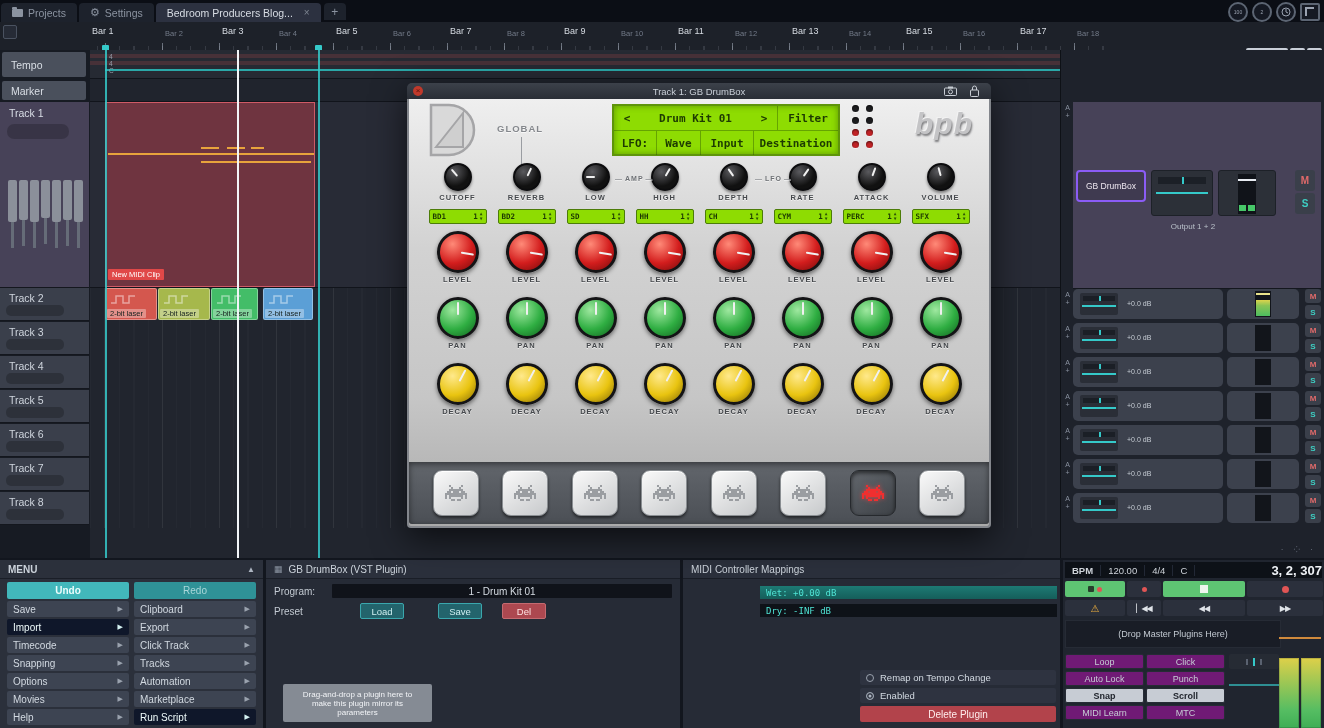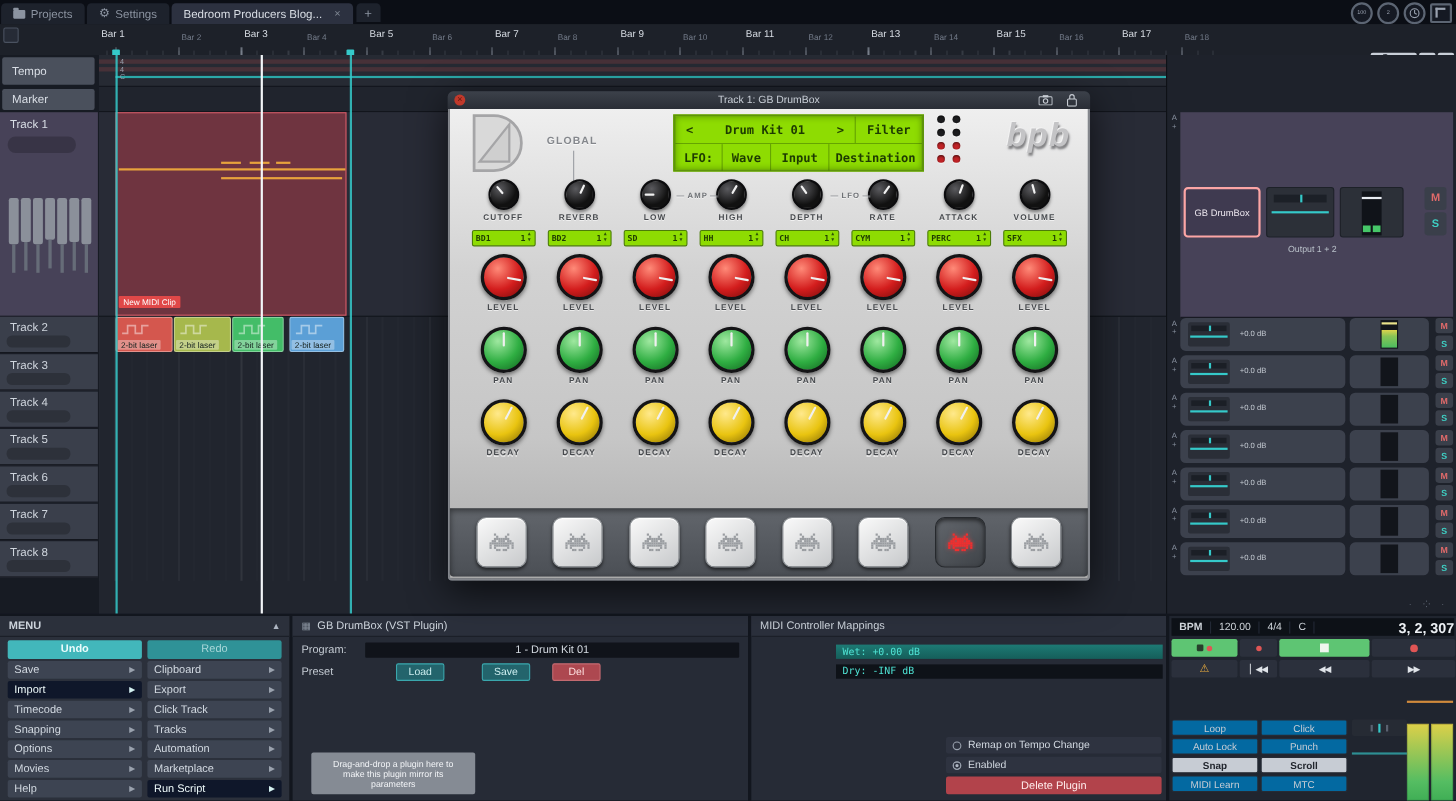--- a/index.html
+++ b/index.html
@@ -77,21 +77,21 @@
   .aclip .tag{position:absolute;left:1px;bottom:1px;background:rgba(255,255,255,.34);color:#14201d;
               font-size:7.5px;padding:0 3px;border-radius:1px;white-space:nowrap;}
   .aclip svg{position:absolute;left:4px;top:4px;opacity:.7;}
   .vline{position:absolute;top:-24px;width:2px;height:532px;}
   .loopline{background:#35c9c9;opacity:.85;}
   .playhead{background:#f2f5f8;}
   
   #rightpanel{position:absolute;left:1060px;top:0;width:264px;height:508px;background:#1e222b;border-left:1px solid #0e1116;}
   .amark{position:absolute;left:2px;color:#8a92a0;font-size:7px;line-height:1.2;text-align:center;width:9px;}
   #t1block{position:absolute;left:12px;top:52px;width:248px;height:186px;background:#474258;border-bottom:1px solid #14171e;}
-  #t1plug{position:absolute;left:3px;top:68px;width:70px;height:46px;background:#3f3a50;border:2px solid #fca5a5;
+  #t1plug{position:absolute;left:3px;top:68px;width:70px;height:32px;background:#3f3a50;border:2px solid #8b5cf6;
           border-radius:4px;color:#ece6ee;font-size:8.5px;display:flex;align-items:center;justify-content:center;box-sizing:border-box;}
   .panbox{position:absolute;background:#2c3038;border-radius:3px;border:1px solid #1d2128;box-sizing:border-box;}
   #t1pan{left:78px;top:68px;width:62px;height:46px;}
   #t1pan .slot{position:absolute;left:6px;top:6px;width:48px;height:7px;background:#1c2027;}
   #t1pan .slot i{position:absolute;left:50%;top:0;width:2px;height:7px;background:#35c9c9;}
   #t1pan .tealline{position:absolute;left:4px;top:21px;width:52px;height:2px;background:#35c9c9;}
   #t1meter{left:145px;top:68px;width:58px;height:46px;}
   #t1meter .col{position:absolute;left:19px;top:3px;width:18px;height:40px;background:#101319;}
   #t1meter .cap{position:absolute;left:19px;top:8px;width:18px;height:2px;background:#e8ecf2;}
   #t1meter .g1{position:absolute;left:20px;bottom:4px;width:7px;height:6px;background:#46c768;}
@@ -157,21 +157,21 @@
   .tbtn.green{background:#5ec573;}
   .tbtn .stop{width:8px;height:8px;background:#eef6ee;}
   .tbtn .rec{width:7px;height:7px;border-radius:50%;background:#e05555;}
   .tbtn .minirec{width:5px;height:5px;border-radius:50%;background:#e05555;}
   .tbtn .minisq{width:6px;height:6px;background:#27402c;border-radius:1px;}
   .tbtn .nav{color:#dfe3e8;font-size:8px;letter-spacing:-1px;}
   .tbtn .warn{color:#e5a93d;font-size:10px;}
   #dropmaster{position:absolute;left:2px;top:60px;width:216px;height:28px;background:#191d26;border:1px solid #262b35;
               box-sizing:border-box;color:#c3cad2;font-size:9px;display:flex;align-items:center;justify-content:center;}
   #togglegrid{position:absolute;left:2px;top:94px;display:grid;grid-template-columns:79px 79px;gap:2px;}
-  .tog{height:15px;background:#0369a1;border:1px solid #262b35;border-radius:2px;color:#c6ccd4;
+  .tog{height:15px;background:#701a75;border:1px solid #262b35;border-radius:2px;color:#c6ccd4;
        font-size:9px;display:flex;align-items:center;justify-content:center;box-sizing:border-box;}
   .tog.on{background:#c7ccd4;color:#22262e;font-weight:bold;}
   #loopwidget{position:absolute;left:166px;top:94px;width:50px;height:15px;background:#262b34;border-radius:2px;
               display:flex;align-items:center;justify-content:center;gap:5px;}
   #loopwidget i{width:2px;height:8px;background:#35c9c9;display:inline-block;}
   #loopwidget i.dim{background:#5a6270;height:6px;}
   #tealline2{position:absolute;left:166px;top:124px;width:50px;height:2px;background:#2e8f93;}
   #peak{position:absolute;left:216px;top:77px;width:42px;height:2px;background:#d08a3c;}
   #meters{position:absolute;left:216px;top:98px;width:42px;height:70px;display:flex;gap:2px;}
   #meters .bar{width:20px;height:100%;
@@ -721,20 +721,21 @@
         <div class="tbtn" style="width:34px">
             <span class="nav">▏◀◀</span>
           </div>
         <div class="tbtn" style="width:82px">
             <span class="nav">◀◀</span>
           </div>
         <div class="tbtn" style="width:76px">
             <span class="nav">▶▶</span>
           </div>
       </div>
+      <div id="dropmaster">(Drop Master Plugins Here)</div>
       <div id="togglegrid">
           <div class="tog">Loop</div>
           <div class="tog">Click</div>
           <div class="tog">Auto Lock</div>
           <div class="tog">Punch</div>
           <div class="tog on">Snap</div>
           <div class="tog on">Scroll</div>
           <div class="tog">MIDI Learn</div>
           <div class="tog">MTC</div>
         </div>

